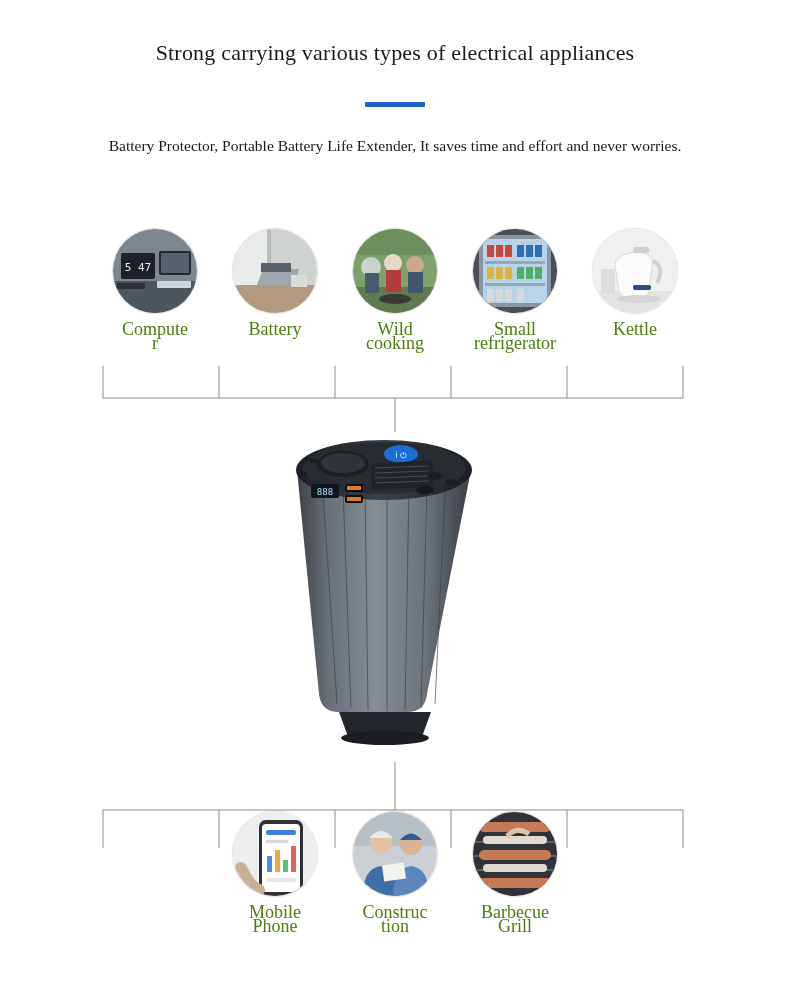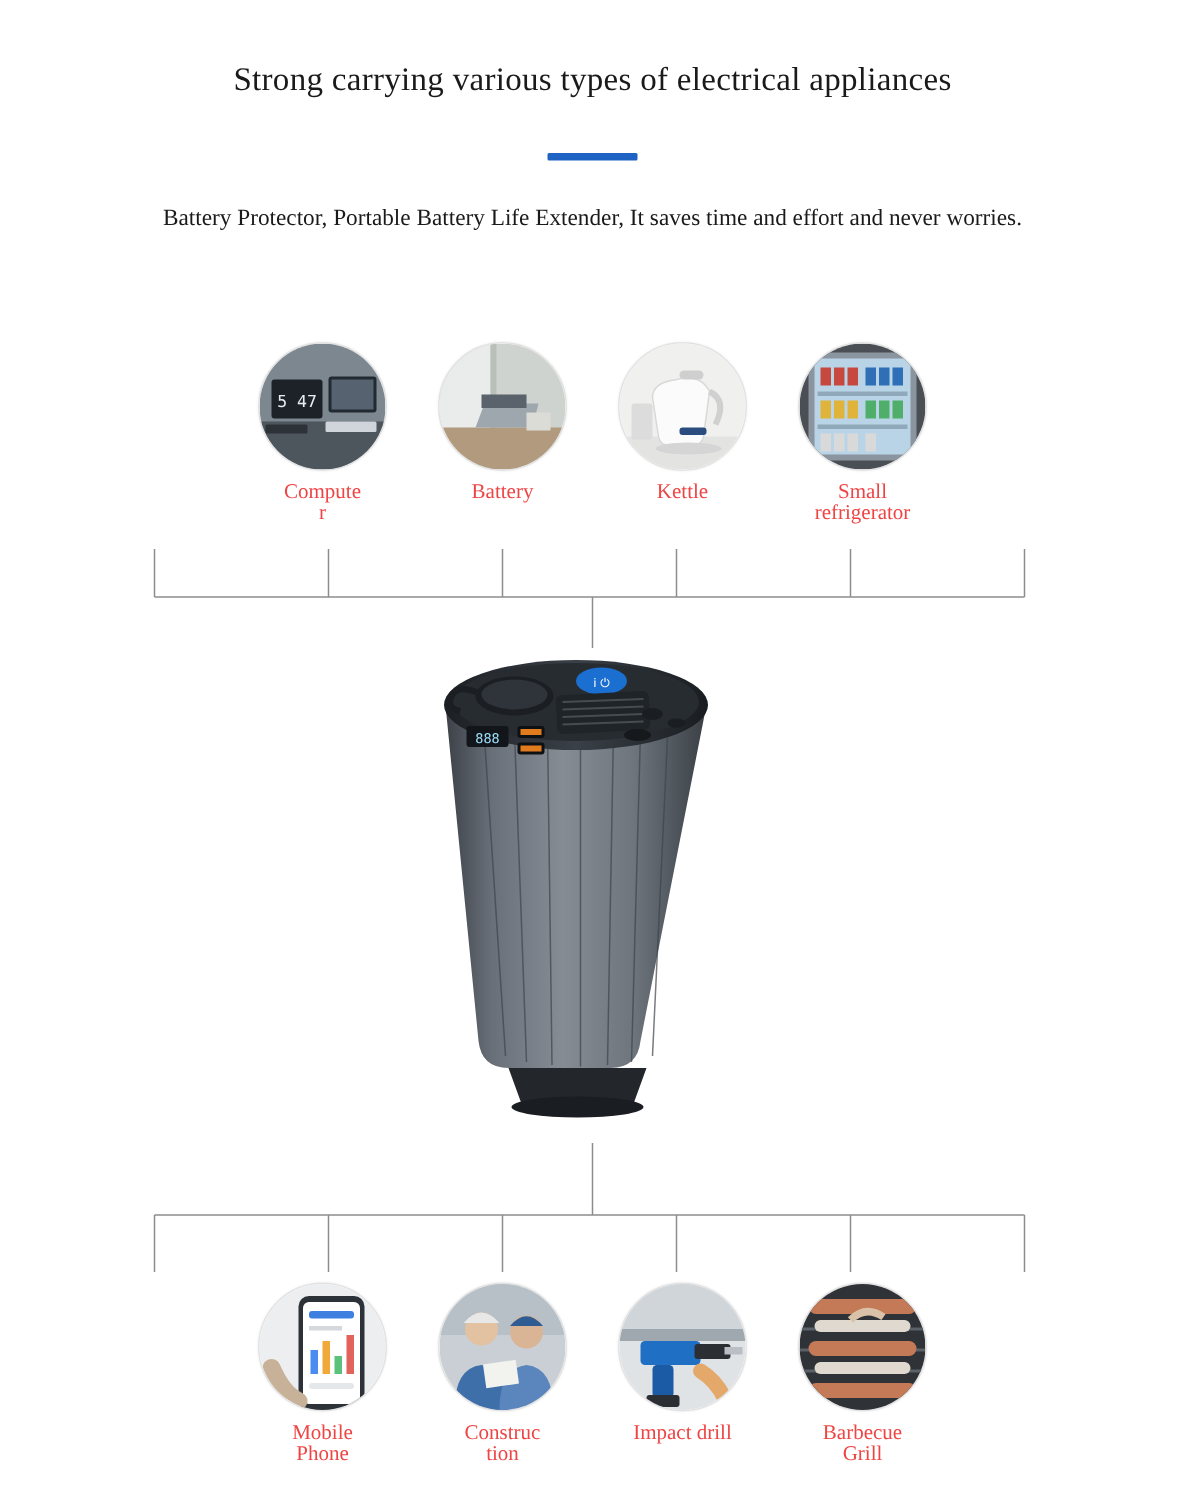--- a/index.html
+++ b/index.html
@@ -53,21 +53,21 @@
   
   .row {
     position: absolute;
     left: 0;
     width: 790px;
     display: flex;
     justify-content: center;
     gap: 30px;
   }
   .row-top { top: 228px; }
-  .row-bottom { top: 855px; }
+  .row-bottom { top: 811px; }
 
   .item {
     width: 90px;
     display: flex;
     flex-direction: column;
     align-items: center;
   }
 
   .thumb {
     width: 84px;
@@ -76,24 +76,24 @@
     overflow: hidden;
     position: relative;
     border: 1px solid #e2e2e2;
     box-shadow: 0 0 2px rgba(0,0,0,0.08);
   }
 
   .thumb svg { display: block; width: 84px; height: 84px; }
 
   .caption {
     margin-top: 8px;
-    font-size: 14px;
+    font-size: 18px;
     line-height: 14px;
     text-align: center;
-    color: #ef4444;
+    color: #4d7c0f;
     font-family: "Liberation Serif", serif;
     width: 90px;
   }
 
   
   .connectors {
     position: absolute;
     left: 0;
     top: 0;
     width: 790px;
@@ -170,74 +170,91 @@
           <rect x="0" y="56" width="84" height="28" fill="#b29a7e"></rect>
           <polygon points="24,56 62,56 66,40 30,40" fill="#9fa7ae"></polygon>
           <rect x="28" y="34" width="30" height="9" fill="#5a636b"></rect>
           <rect x="58" y="46" width="16" height="12" fill="#dcdcd6"></rect>
         </svg>
       </div>
       <div class="caption">Battery</div>
     </div>
 
 
+    <div class="item">
+      <div class="thumb">
+        <svg viewBox="0 0 84 84">
+          <rect width="84" height="84" fill="#7fa06a"></rect>
+          <rect x="0" y="0" width="84" height="26" fill="#6d8f5d"></rect>
+          <rect x="0" y="58" width="84" height="26" fill="#5e7a4e"></rect>
+          <circle cx="18" cy="38" r="10" fill="#c9d3cc"></circle>
+          <rect x="12" y="44" width="14" height="20" fill="#4a5b6b"></rect>
+          <circle cx="40" cy="34" r="9" fill="#e6d9c8"></circle>
+          <rect x="33" y="41" width="15" height="22" fill="#b33d3d"></rect>
+          <circle cx="62" cy="36" r="9" fill="#caa98c"></circle>
+          <rect x="55" y="43" width="15" height="21" fill="#3f566e"></rect>
+          <ellipse cx="42" cy="70" rx="16" ry="5" fill="#3c3a36"></ellipse>
+        </svg>
+      </div>
+      <div class="caption">Wild<br>cooking</div>
+    </div>
+
+    <div class="item">
+      <div class="thumb">
+        <svg viewBox="0 0 84 84">
+          <rect width="84" height="84" fill="#4a4f55"></rect>
+          <rect x="6" y="6" width="72" height="72" rx="3" fill="#8b95a0"></rect>
+          <rect x="10" y="10" width="64" height="64" fill="#b9d4e6"></rect>
+          <g fill="#c7483f">
+            <rect x="14" y="16" width="7" height="12"></rect>
+              <rect x="23" y="16" width="7" height="12"></rect>
+            <rect x="32" y="16" width="7" height="12"></rect>
+          </g>
+          <g fill="#2f6fb5">
+            <rect x="44" y="16" width="7" height="12"></rect>
+              <rect x="53" y="16" width="7" height="12"></rect>
+            <rect x="62" y="16" width="7" height="12"></rect>
+          </g>
+          <rect x="12" y="32" width="60" height="3" fill="#8fa9ba"></rect>
+          <g fill="#e0b33a">
+            <rect x="14" y="38" width="7" height="12"></rect>
+              <rect x="23" y="38" width="7" height="12"></rect>
+            <rect x="32" y="38" width="7" height="12"></rect>
+          </g>
+          <g fill="#4fae6a">
+            <rect x="44" y="38" width="7" height="12"></rect>
+              <rect x="53" y="38" width="7" height="12"></rect>
+            <rect x="62" y="38" width="7" height="12"></rect>
+          </g>
+          <rect x="12" y="54" width="60" height="3" fill="#8fa9ba"></rect>
+          <g fill="#d9d9d9">
+            <rect x="14" y="60" width="7" height="12"></rect>
+              <rect x="23" y="60" width="7" height="12"></rect>
+            <rect x="32" y="60" width="7" height="12"></rect>
+              <rect x="44" y="60" width="7" height="12"></rect>
+          </g>
+        </svg>
+      </div>
+      <div class="caption">Small<br>refrigerator</div>
+    </div>
 
     <div class="item">
       <div class="thumb">
         <svg viewBox="0 0 84 84">
           <rect width="84" height="84" fill="#f0f0ef"></rect>
           <rect x="0" y="62" width="84" height="22" fill="#e3e3e2"></rect>
           <rect x="8" y="40" width="14" height="24" rx="2" fill="#dcdcdc"></rect>
           <path d="M38 24 q16 -4 22 8 l-4 30 q-1 6 -8 6 h-14 q-7 0 -8 -6 l-4 -26 q0 -10 16 -12 z" fill="#fbfbfb" stroke="#d8d8d8"></path>
           <path d="M60 32 q12 6 4 22" fill="none" stroke="#d0d0d0" stroke-width="4"></path>
           <rect x="40" y="18" width="16" height="6" rx="3" fill="#cfcfcf"></rect>
           <rect x="40" y="56" width="18" height="5" rx="2" fill="#2b4c7e"></rect>
           <ellipse cx="46" cy="70" rx="22" ry="4" fill="#d5d5d5"></ellipse>
         </svg>
       </div>
       <div class="caption">Kettle</div>
-    </div>
-
-    <div class="item">
-      <div class="thumb">
-        <svg viewBox="0 0 84 84">
-          <rect width="84" height="84" fill="#4a4f55"></rect>
-          <rect x="6" y="6" width="72" height="72" rx="3" fill="#8b95a0"></rect>
-          <rect x="10" y="10" width="64" height="64" fill="#b9d4e6"></rect>
-          <g fill="#c7483f">
-            <rect x="14" y="16" width="7" height="12"></rect>
-              <rect x="23" y="16" width="7" height="12"></rect>
-            <rect x="32" y="16" width="7" height="12"></rect>
-          </g>
-          <g fill="#2f6fb5">
-            <rect x="44" y="16" width="7" height="12"></rect>
-              <rect x="53" y="16" width="7" height="12"></rect>
-            <rect x="62" y="16" width="7" height="12"></rect>
-          </g>
-          <rect x="12" y="32" width="60" height="3" fill="#8fa9ba"></rect>
-          <g fill="#e0b33a">
-            <rect x="14" y="38" width="7" height="12"></rect>
-              <rect x="23" y="38" width="7" height="12"></rect>
-            <rect x="32" y="38" width="7" height="12"></rect>
-          </g>
-          <g fill="#4fae6a">
-            <rect x="44" y="38" width="7" height="12"></rect>
-              <rect x="53" y="38" width="7" height="12"></rect>
-            <rect x="62" y="38" width="7" height="12"></rect>
-          </g>
-          <rect x="12" y="54" width="60" height="3" fill="#8fa9ba"></rect>
-          <g fill="#d9d9d9">
-            <rect x="14" y="60" width="7" height="12"></rect>
-              <rect x="23" y="60" width="7" height="12"></rect>
-            <rect x="32" y="60" width="7" height="12"></rect>
-              <rect x="44" y="60" width="7" height="12"></rect>
-          </g>
-        </svg>
-      </div>
-      <div class="caption">Small<br>refrigerator</div>
     </div>
   </div>
 
   <div class="product">
     <svg viewBox="0 0 240 330" width="240" height="330">
       <defs>
         <linearGradient id="bodyGrad" x1="0" y1="0" x2="1" y2="0">
           <stop offset="0%" stop-color="#3c4148"></stop>
           <stop offset="18%" stop-color="#6a7079"></stop>
           <stop offset="45%" stop-color="#858c94"></stop>
@@ -332,36 +349,20 @@
           <path d="M10 84 q0 -28 18 -30 q18 2 18 30 z" fill="#3f6fa8"></path>
           <circle cx="58" cy="32" r="11" fill="#d9b596"></circle>
           <path d="M47 28 q11 -13 22 0 z" fill="#2f5c92"></path>
           <path d="M40 84 q0 -28 18 -30 q18 2 18 30 z" fill="#5b86bd"></path>
           <rect x="30" y="52" width="22" height="16" fill="#f2f2ee" transform="rotate(-8 41 60)"></rect>
         </svg>
       </div>
       <div class="caption">Construc<br>tion</div>
     </div>
 
-    <div class="item">
-      <div class="thumb">
-        <svg viewBox="0 0 84 84">
-          <rect width="84" height="84" fill="#dfe3e6"></rect>
-          <rect x="0" y="0" width="84" height="30" fill="#cfd5d9"></rect>
-          <rect x="0" y="30" width="84" height="8" fill="#9fa8ae"></rect>
-          <rect x="14" y="38" width="40" height="16" rx="3" fill="#1f6fc4"></rect>
-          <rect x="50" y="40" width="24" height="10" rx="2" fill="#2b2f34"></rect>
-          <rect x="22" y="54" width="14" height="22" rx="3" fill="#1b5ba5"></rect>
-          <rect x="18" y="74" width="22" height="8" rx="2" fill="#2b2f34"></rect>
-          <rect x="70" y="42" width="12" height="5" fill="#b9bfc4"></rect>
-          <path d="M54 58 q10 6 16 18" fill="none" stroke="#e3a86a" stroke-width="10" stroke-linecap="round"></path>
-        </svg>
-      </div>
-      <div class="caption">Impact drill</div>
-    </div>
 
     <div class="item">
       <div class="thumb">
         <svg viewBox="0 0 84 84">
           <rect width="84" height="84" fill="#2f3338"></rect>
           <g stroke="#5b6168" stroke-width="2">
             <line x1="0" y1="16" x2="84" y2="16"></line>
             <line x1="0" y1="30" x2="84" y2="30"></line>
             <line x1="0" y1="44" x2="84" y2="44"></line>
             <line x1="0" y1="58" x2="84" y2="58"></line>

